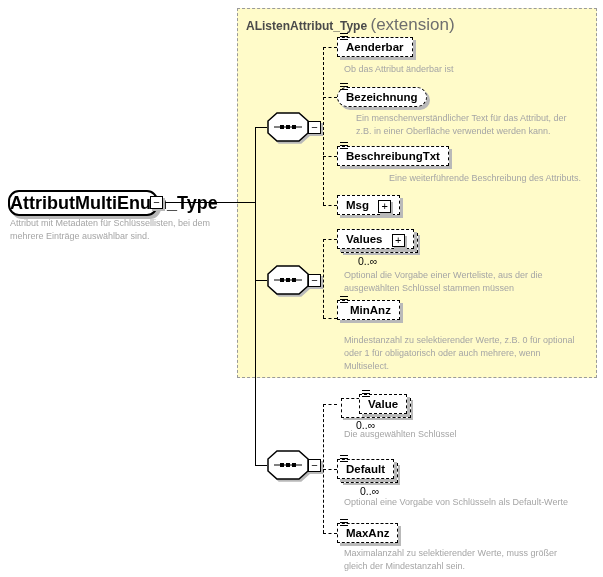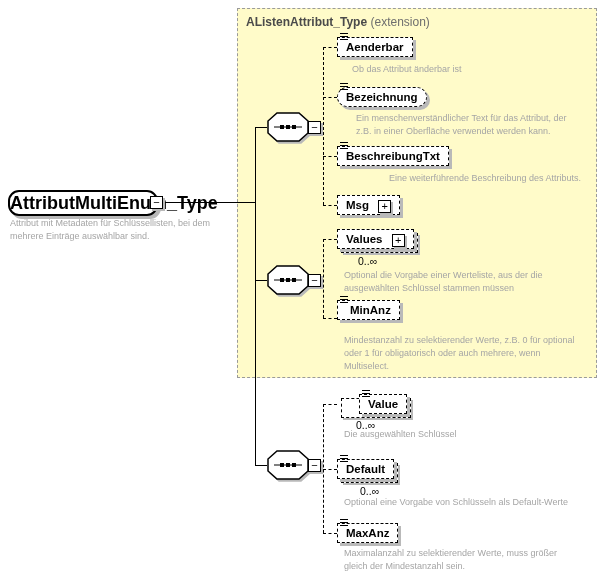--- a/index.html
+++ b/index.html
@@ -3,21 +3,21 @@
 <meta charset="utf-8">
 <style>
   html,body{margin:0;padding:0;background:#fff;}
   #stage{position:relative;width:603px;height:577px;background:#fff;overflow:hidden;
          font-family:"Liberation Sans",sans-serif;}
 
   
   .panel{position:absolute;left:237px;top:8px;width:358px;height:368px;
          background:#fffbc9;border:1px dashed #9a9a9a;}
   .panel-title{position:absolute;left:8px;top:6px;font-size:12px;font-weight:bold;color:#4a4a4a;}
-  .panel-title .ext{font-weight:normal;font-size:12px;color:#6e6e6e;}
+  .panel-title .ext{font-weight:normal;font-size:17px;color:#6e6e6e;}
 
   
   .hline{position:absolute;height:0;border-top:1px solid #000;}
   .vline{position:absolute;width:0;border-left:1px solid #000;}
   .hdash{position:absolute;height:0;border-top:1px dashed #000;}
   .vdash{position:absolute;width:0;border-left:1px dashed #000;}
 
   
   .root-box{position:absolute;left:8px;top:190px;width:146px;height:22px;background:#fff;
             border:2px solid #000;border-radius:11px;box-shadow:3px 3px 0 #b9b9b9;
@@ -123,21 +123,21 @@
       <rect x="20" y="13" width="4" height="4" fill="#000"></rect>
       <rect x="26" y="13" width="4" height="4" fill="#000"></rect>
     </svg>
     <div class="pm" style="left:42px;top:9px;">−</div>
   </div>
 
   <div class="el" style="top:37px;">
     <span class="ci"></span>
     <span>Aenderbar</span>
   </div>
-  <div class="ann" style="left:344px;top:63px;width:250px;margin-left:8px;">Ob das Attribut änderbar ist</div>
+  <div class="ann" style="left:344px;top:63px;width:250px;">Ob das Attribut änderbar ist</div>
 
   <div class="el" style="top:87px;border-radius:10px;">
     <span class="ci"></span>
     <span>Bezeichnung</span>
   </div>
   <div class="ann" style="left:356px;top:112px;width:260px;">Ein menschenverständlicher Text für das Attribut, der
 z.B. in einer Oberfläche verwendet werden kann.</div>
 
   <div class="el" style="top:146px;">
     <span class="ci"></span>

